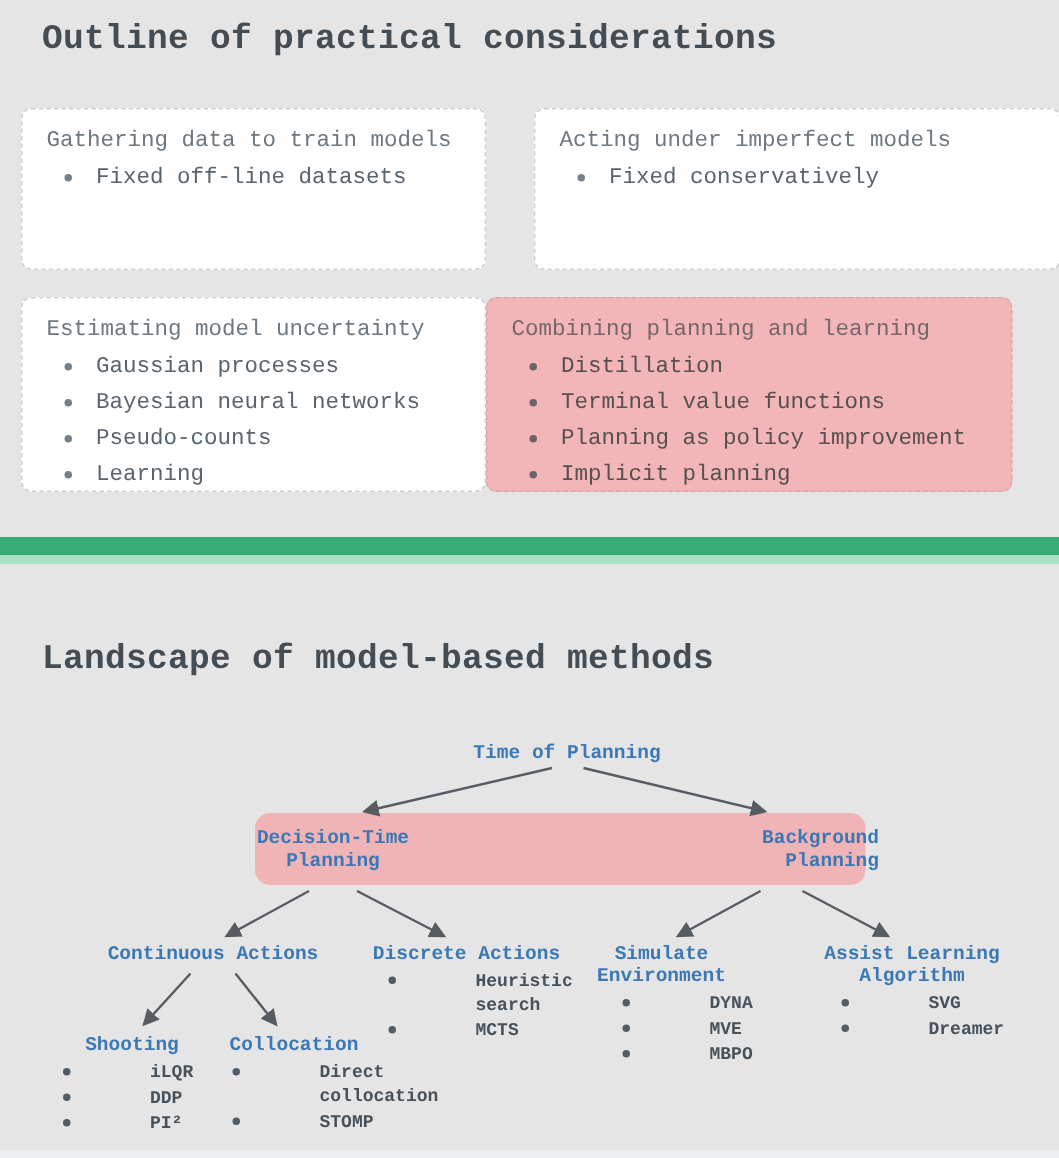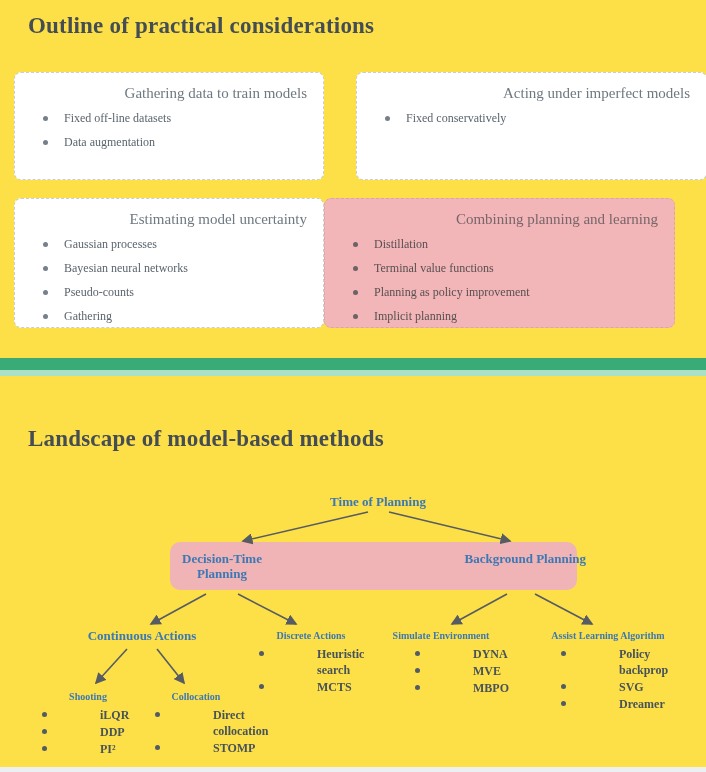--- a/index.html
+++ b/index.html
@@ -1,58 +1,58 @@
 <!DOCTYPE html>
 <html><head>
 <meta charset="utf-8">
 <style>
   * { margin:0; padding:0; box-sizing:border-box; }
   html,body { background:#ffffff; }
   .page {
     position:relative; width:706px; height:772px; overflow:hidden;
-    background:#fde047;
-    font-family:Liberation Serif, serif;
+    background:#e5e5e5;
+    font-family:Liberation Mono, monospace;
   }
   .slide-title {
     position:absolute; left:28px;
     font-size:23px; font-weight:700; color:#454d54; letter-spacing:.2px;
   }
   
   .box {
     position:absolute; border:1.5px dashed #c9ced2; border-radius:7px;
-    padding:12px 16px 10px 16px; background:#ffffff;text-align:right;
+    padding:12px 16px 10px 16px; background:#ffffff;
   }
   .box.highlight { background:#f2b5b8; border-color:#dda4a8; }
   .box-title { font-size:15px; color:#6e7880; margin-bottom:6px; }
   .box.highlight .box-title { color:#77666a; }
   .box-item { display:flex; align-items:flex-start; margin-top:9px; padding-left:12px; }
   .dot {
     width:5px; height:5px; border-radius:50%; background:#76808a;
     display:inline-block; margin:5px 16px 0 0; flex-shrink:0;
   }
   .box.highlight .dot { background:#6d6265; }
-  .item-text { font-size:12px; color:#5a646c; line-height:15px; }
+  .item-text { font-size:15px; color:#5a646c; line-height:15px; }
   .box.highlight .item-text { color:#58504f; }
   
   .divider { position:absolute; left:0; top:358px; width:706px; height:18px; }
   .divider .d-main { height:12px; background:#39ab77; }
   .divider .d-light { height:6px; background:#a9e0c6; }
   
   .tree { position:absolute; left:0; top:478px; width:706px; height:294px; }
   .tree-arrows { position:absolute; left:0; top:0; width:706px; height:294px; pointer-events:none; }
   .node-label {
     position:absolute; color:#3c78b4; font-weight:700; font-size:13px;
     text-align:center; line-height:15px;
   }
   .pink-band {
     position:absolute; left:170px; top:64px; width:407px; height:48px;
     background:#f0b3b6; border-radius:10px;
   }
   .tree-group { position:absolute; }
-  .tree-group .g-label { color:#3c78b4; font-weight:700; font-size:10px; text-align:center; line-height:15px; }
+  .tree-group .g-label { color:#3c78b4; font-weight:700; font-size:13px; text-align:center; line-height:15px; }
   .tree-list { margin-top:3px; }
   .tree-item { display:flex; align-items:flex-start; line-height:16px; margin-bottom:1px; }
   .dot2 {
     width:5px; height:5px; border-radius:50%; background:#525c64;
     display:inline-block; margin:5px 9px 0 0; flex-shrink:0;
   }
   .tree-item-text { font-size:12px; font-weight:700; color:#47525b;padding-left:44px; }
   .bottom-strip { position:absolute; left:0; bottom:0; width:706px; height:5px; background:#edf0f2; }
 </style>
 </head>
@@ -61,24 +61,20 @@
 <div class="page">
 
   <div class="slide-title" style="top:13px;">Outline of practical considerations</div>
 
   <div class="box" style="left:14px; top:72px; width:310px; height:108px;">
     <div class="box-title">Gathering data to train models</div>
     <div class="box-item">
       <span class="dot"></span>
       <span class="item-text">Fixed off-line datasets</span>
     </div>
-    <div class="box-item">
-      <span class="dot"></span>
-      <span class="item-text">Data augmentation</span>
-    </div>
   </div>
 
   <div class="box" style="left:356px; top:72px; width:351px; height:108px;">
     <div class="box-title">Acting under imperfect models</div>
     <div class="box-item">
       <span class="dot"></span>
       <span class="item-text">Fixed conservatively</span>
     </div>
   </div>
 
@@ -91,21 +87,21 @@
     <div class="box-item">
       <span class="dot"></span>
       <span class="item-text">Bayesian neural networks</span>
     </div>
     <div class="box-item">
       <span class="dot"></span>
       <span class="item-text">Pseudo-counts</span>
     </div>
     <div class="box-item">
       <span class="dot"></span>
-      <span class="item-text">Gathering</span>
+      <span class="item-text">Learning</span>
     </div>
   </div>
 
   <div class="box highlight" style="left:324px; top:198px; width:351px; height:130px;">
     <div class="box-title">Combining planning and learning</div>
     <div class="box-item">
       <span class="dot"></span>
       <span class="item-text">Distillation</span>
     </div>
     <div class="box-item">
@@ -186,24 +182,20 @@
           <span class="tree-item-text">MBPO</span>
         </div>
       </div>
     </div>
 
     <div class="tree-group" style="left:545px; top:150px; width:126px;">
       <div class="g-label">Assist Learning Algorithm</div>
       <div class="tree-list" style="padding-left:16px;">
         <div class="tree-item">
           <span class="dot2"></span>
-          <span class="tree-item-text" style="max-width:62px;">Policy backprop</span>
-        </div>
-        <div class="tree-item">
-          <span class="dot2"></span>
           <span class="tree-item-text">SVG</span>
         </div>
         <div class="tree-item">
           <span class="dot2"></span>
           <span class="tree-item-text">Dreamer</span>
         </div>
       </div>
     </div>
 
     <div class="tree-group" style="left:36px; top:211px; width:104px;">

